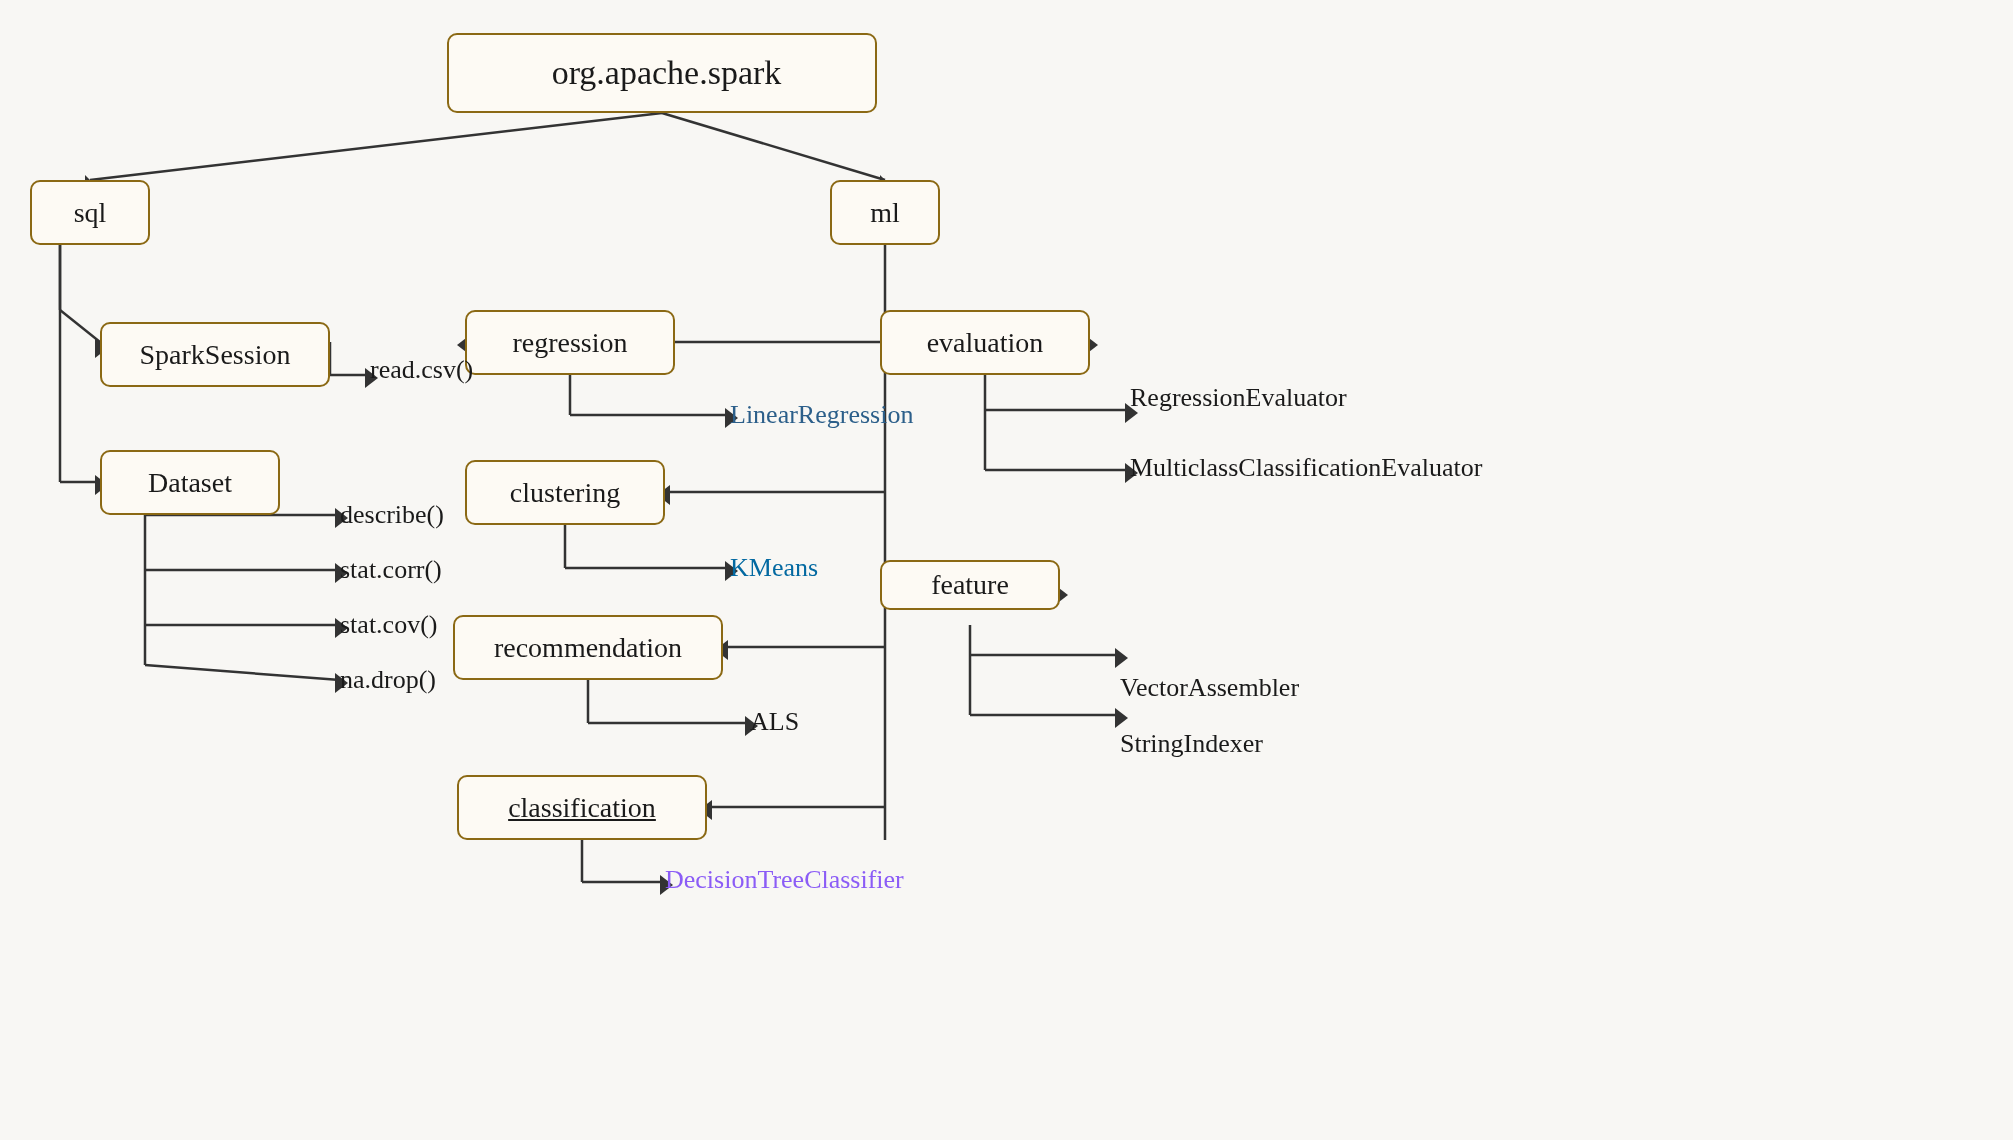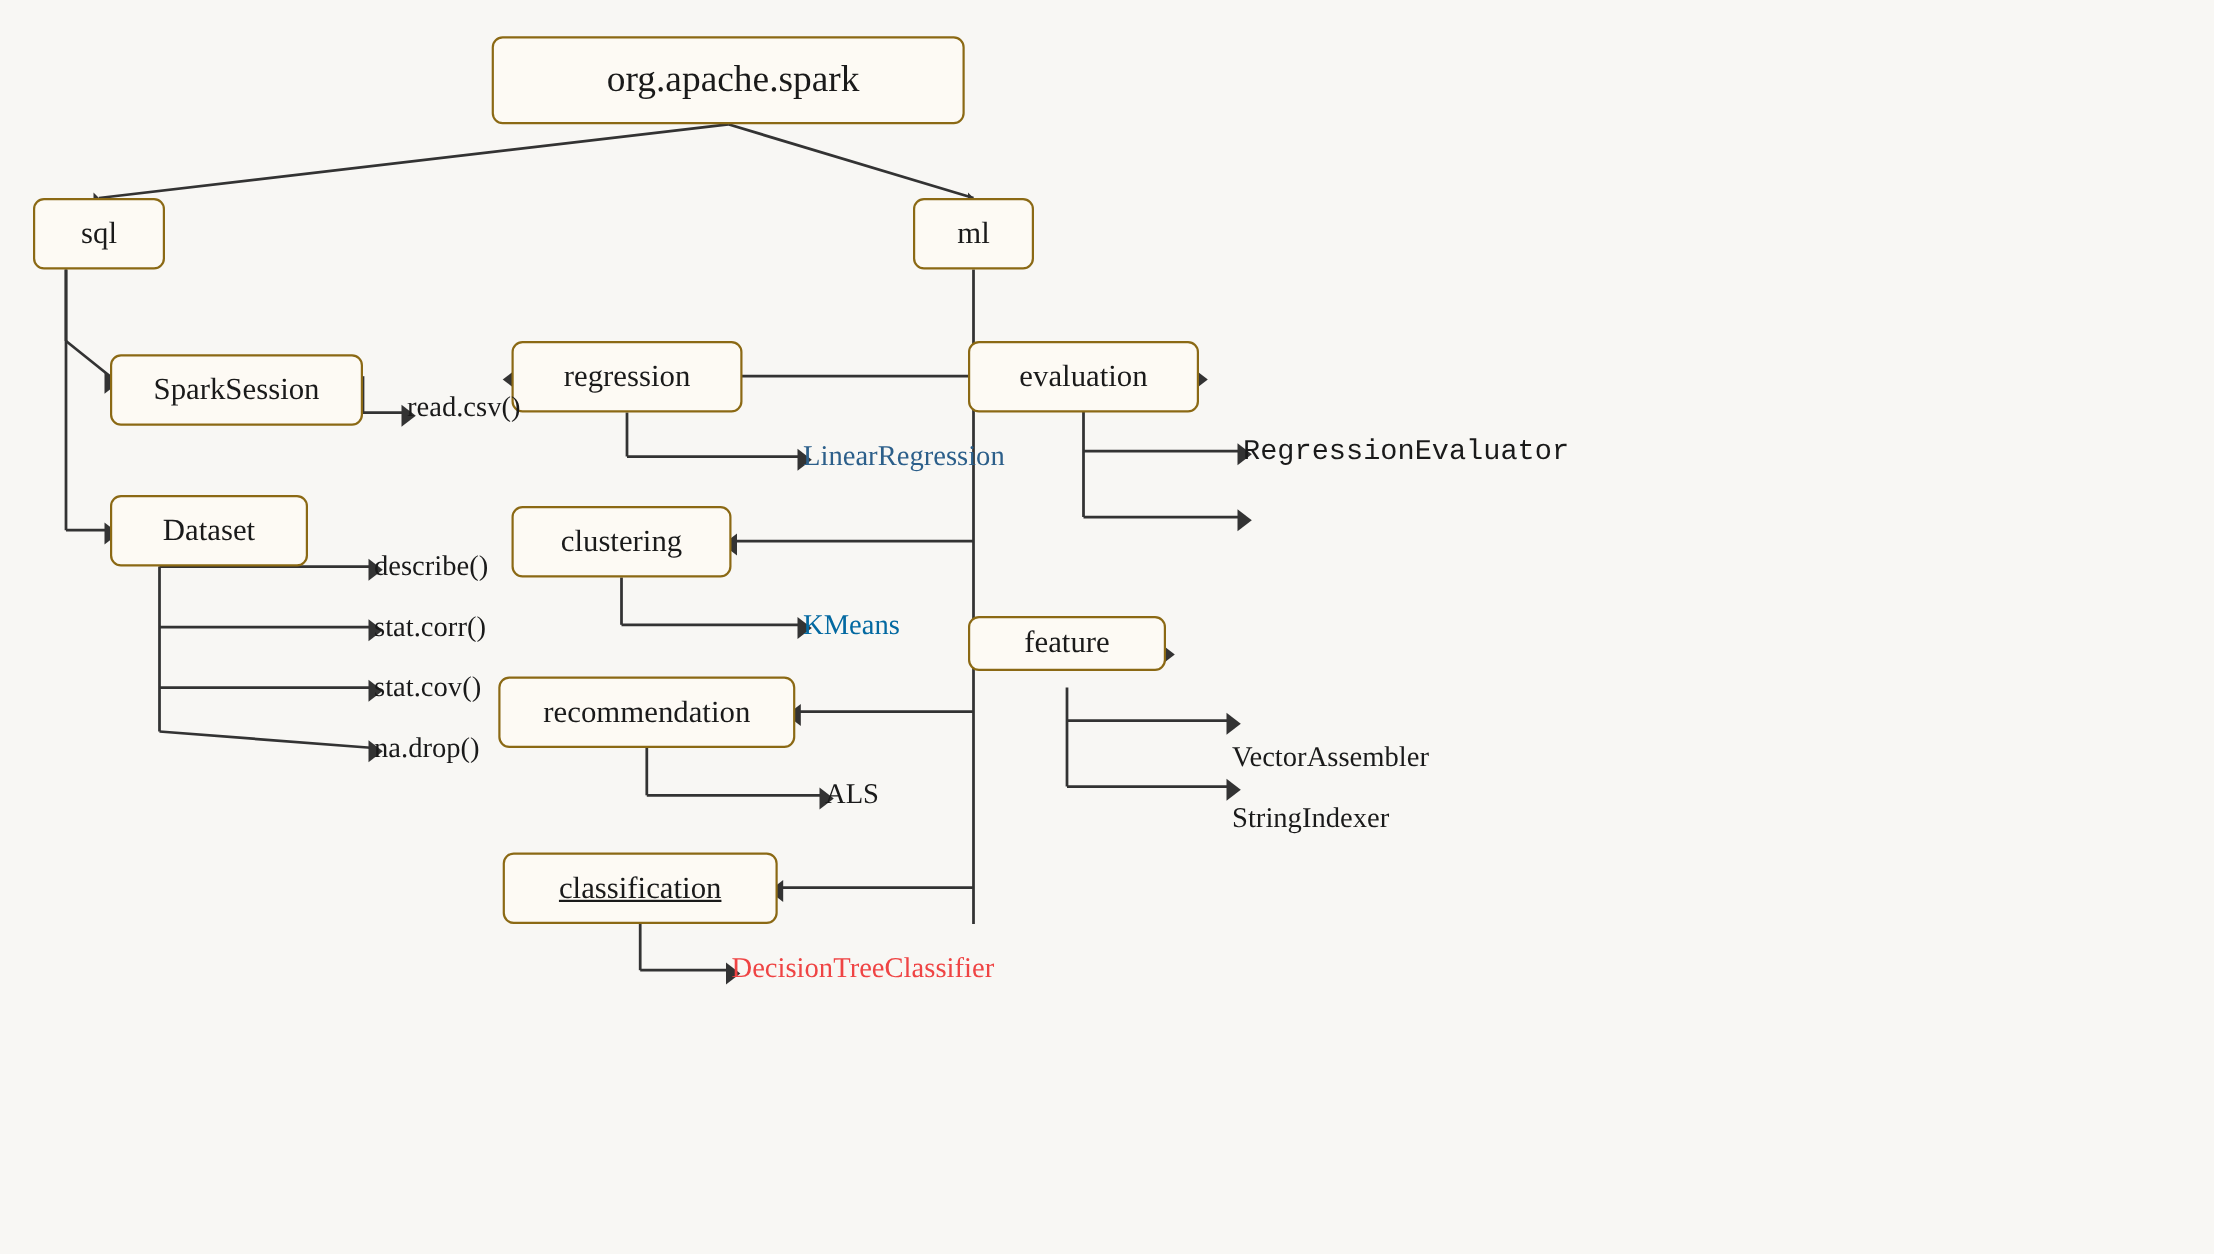--- a/index.html
+++ b/index.html
@@ -208,28 +208,31 @@
   </div>
 
   <div class="leaf-label blue" style="left:730px; top:553px; color:#0369a1;">
     <span>KMeans</span>
   </div>
 
   <div class="leaf-label" style="left:750px; top:707px;">
     <span>ALS</span>
   </div>
 
-  <div class="leaf-label blue" style="left:665px; top:865px; color:#ef4444;text-align:center;">
+  <div class="leaf-label blue" style="left:665px; top:865px; color:#8b5cf6;text-align:center;">
     <span>DecisionTreeClassifier</span>
   </div>
 
-  <div class="leaf-label" style="left:1130px; top:395px;font-family:Liberation Mono, monospace;">
+  <div class="leaf-label" style="left:1130px; top:383px;">
     <span>RegressionEvaluator</span>
   </div>
 
+  <div class="leaf-label" style="left:1130px; top:453px;">
+    <span>MulticlassClassificationEvaluator</span>
+  </div>
 
   <div class="leaf-label" style="left:1120px; top:637px;margin-top:36px;">
     <span>VectorAssembler</span>
   </div>
 
   <div class="leaf-label" style="left:1120px; top:729px;">
     <span>StringIndexer</span>
   </div>
 
 </div>

